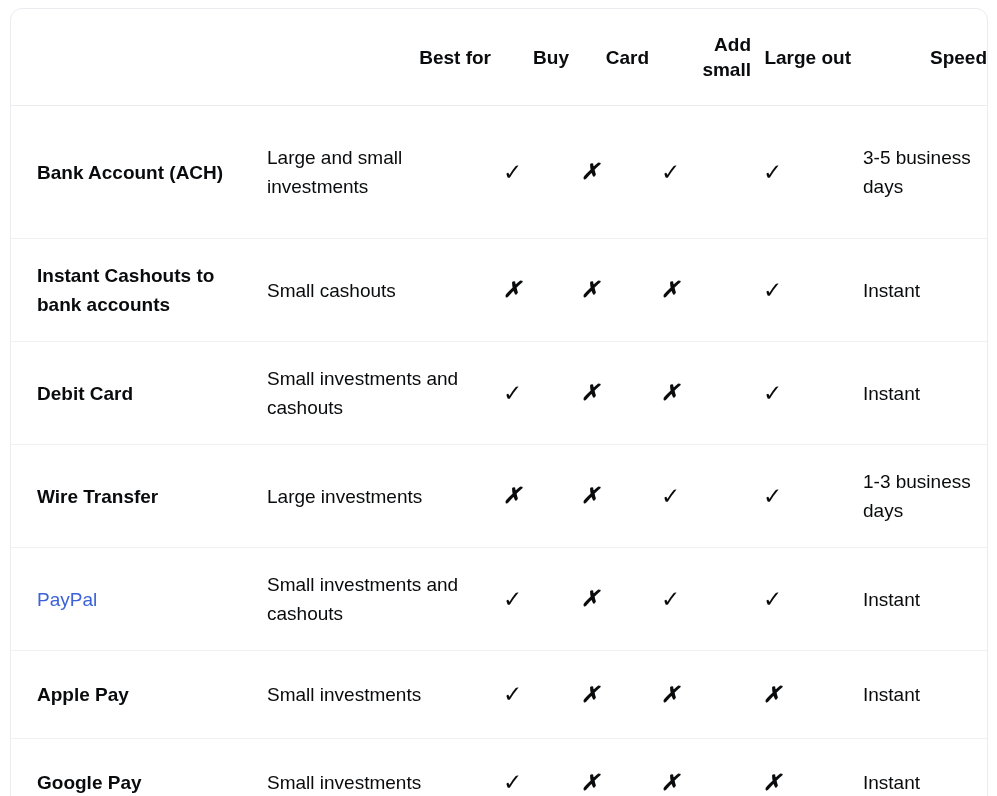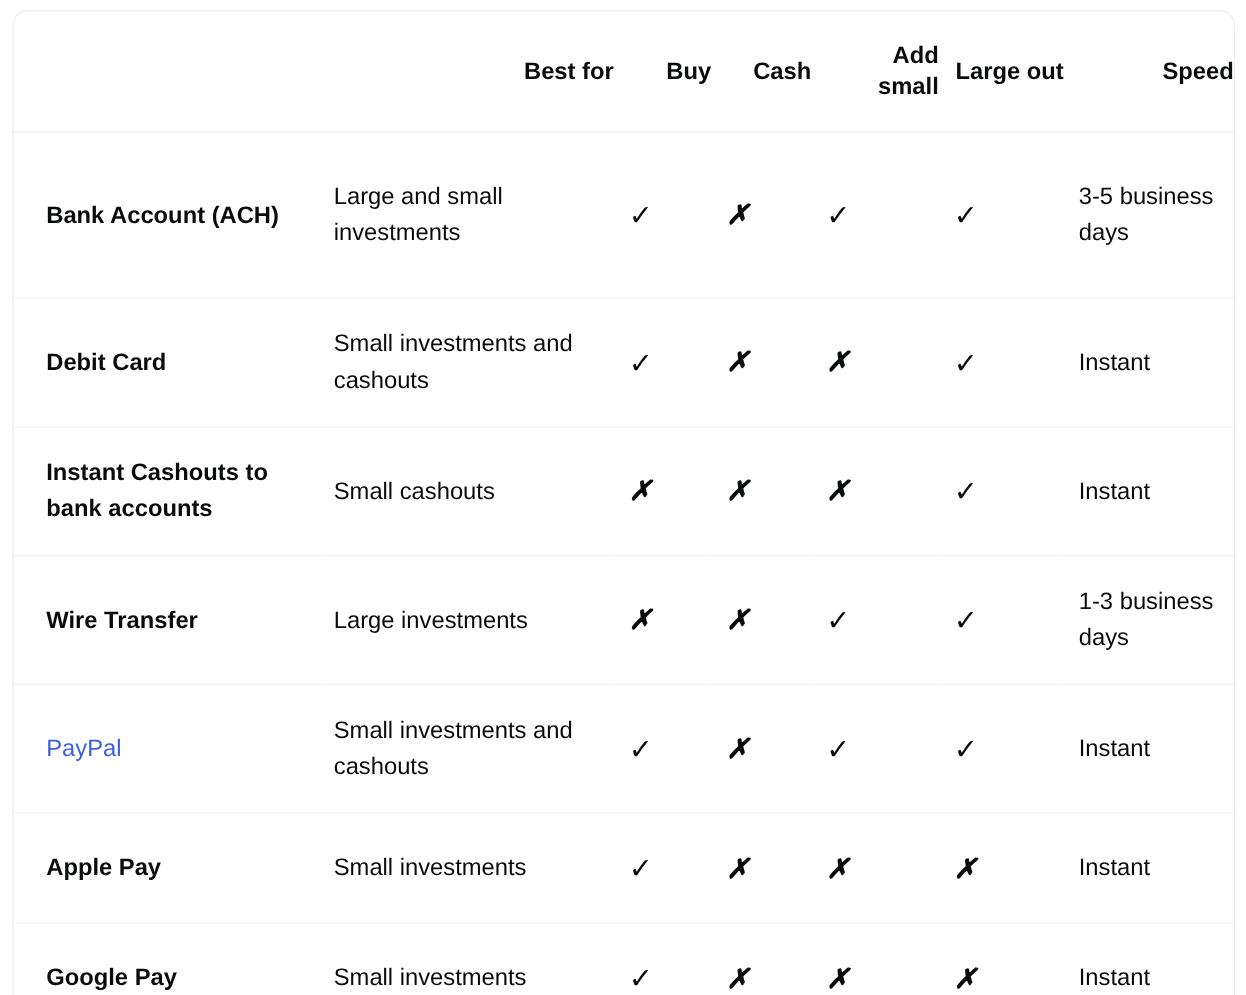--- a/index.html
+++ b/index.html
@@ -126,49 +126,49 @@
         <col class="c-sell">
       <col class="c-addcash">
         <col class="c-cashout">
         <col class="c-speed">
     </colgroup>
     <thead>
       <tr>
         <th class="h-method"></th>
         <th class="h-bestfor">Best for</th>
         <th class="h-buy">Buy</th>
-        <th class="h-sell">Cash</th>
+        <th class="h-sell">Card</th>
         <th class="h-addcash">Add small</th>
         <th class="h-cashout">Large out</th>
         <th class="h-speed">Speed</th>
       </tr>
     </thead>
     <tbody id="tbody">
         <tr class="r-tall">
           <td class="cell-method"><span>Bank Account (ACH)</span></td>
           <td class="cell-bestfor">Large and small investments</td>
           <td class="cell-mark"><span class="mark-yes">✓</span></td>
           <td class="cell-mark"><span class="mark-no">✗</span></td>
           <td class="cell-mark"><span class="mark-yes">✓</span></td>
           <td class="cell-mark"><span class="mark-yes">✓</span></td>
           <td class="cell-speed">3-5 business days</td>
         </tr>
         <tr class="r-mid">
+          <td class="cell-method"><span>Instant Cashouts to bank accounts</span></td>
+          <td class="cell-bestfor">Small cashouts</td>
+          <td class="cell-mark"><span class="mark-no">✗</span></td>
+          <td class="cell-mark"><span class="mark-no">✗</span></td>
+          <td class="cell-mark"><span class="mark-no">✗</span></td>
+          <td class="cell-mark"><span class="mark-yes">✓</span></td>
+          <td class="cell-speed">Instant</td>
+        </tr>
+        <tr class="r-mid">
           <td class="cell-method"><span>Debit Card</span></td>
           <td class="cell-bestfor">Small investments and cashouts</td>
           <td class="cell-mark"><span class="mark-yes">✓</span></td>
-          <td class="cell-mark"><span class="mark-no">✗</span></td>
-          <td class="cell-mark"><span class="mark-no">✗</span></td>
-          <td class="cell-mark"><span class="mark-yes">✓</span></td>
-          <td class="cell-speed">Instant</td>
-        </tr>
-        <tr class="r-mid">
-          <td class="cell-method"><span>Instant Cashouts to bank accounts</span></td>
-          <td class="cell-bestfor">Small cashouts</td>
-          <td class="cell-mark"><span class="mark-no">✗</span></td>
           <td class="cell-mark"><span class="mark-no">✗</span></td>
           <td class="cell-mark"><span class="mark-no">✗</span></td>
           <td class="cell-mark"><span class="mark-yes">✓</span></td>
           <td class="cell-speed">Instant</td>
         </tr>
         <tr class="r-mid">
           <td class="cell-method"><span>Wire Transfer</span></td>
           <td class="cell-bestfor">Large investments</td>
           <td class="cell-mark"><span class="mark-no">✗</span></td>
           <td class="cell-mark"><span class="mark-no">✗</span></td>

